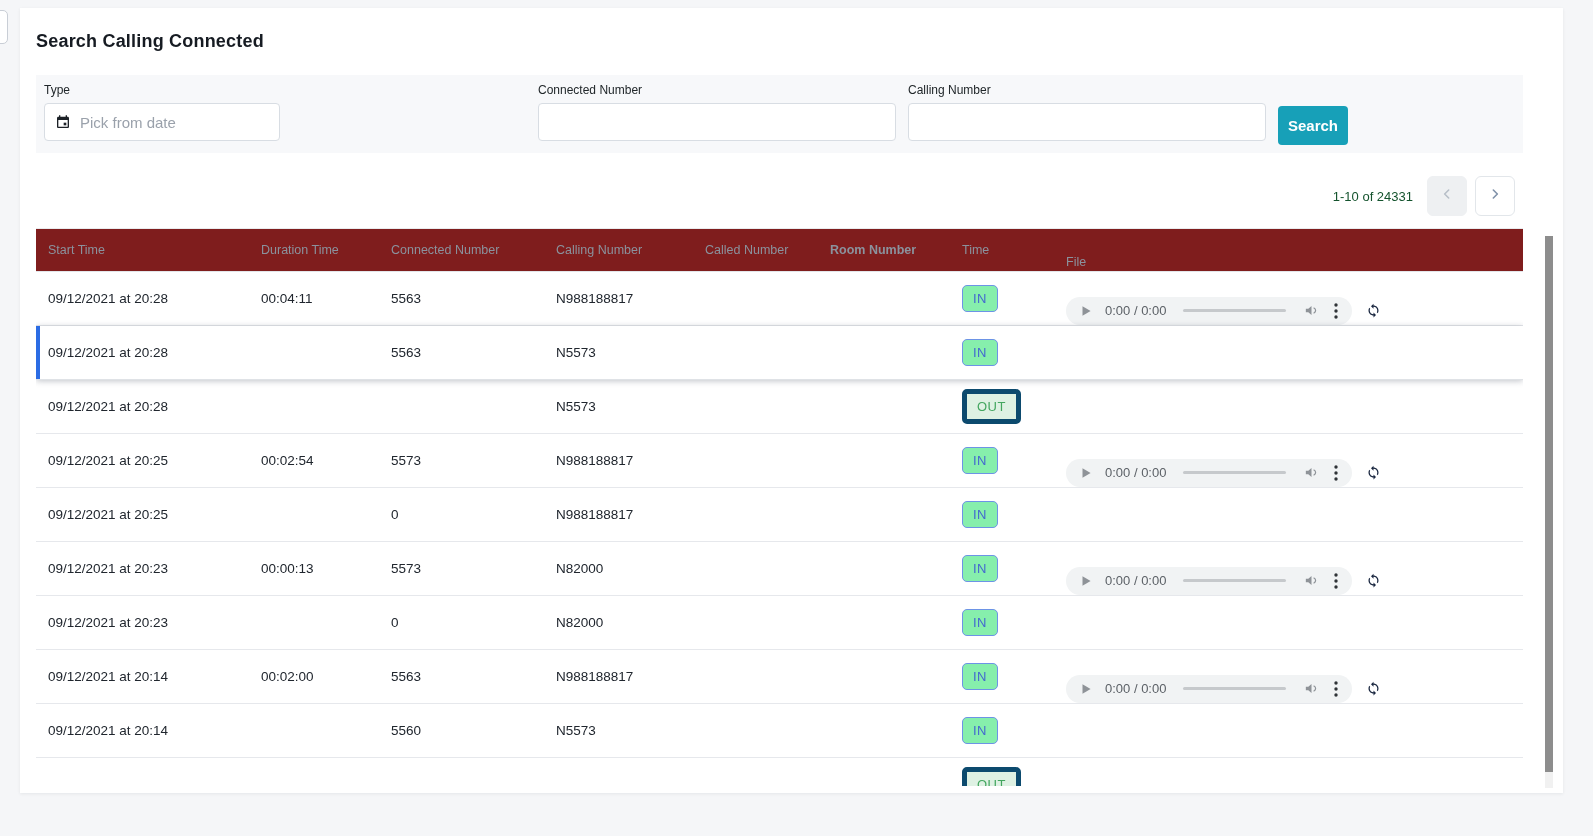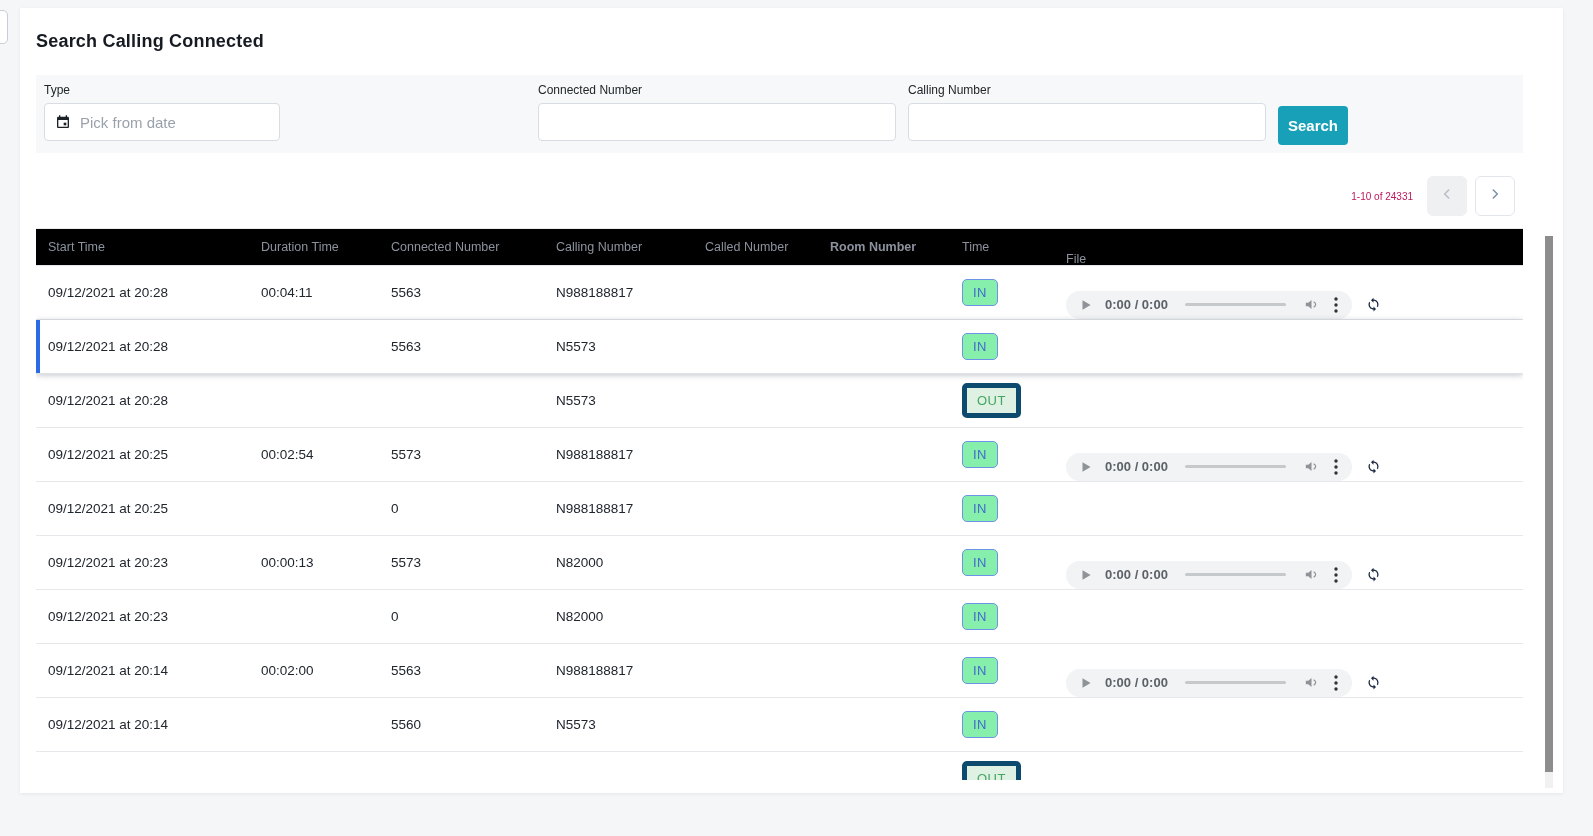--- a/index.html
+++ b/index.html
@@ -29,45 +29,45 @@
   .f-from { left:8px;   width:236px; }
   .f-to   { left:255px; width:236px; }
   .f-conn { left:502px; width:358px; }
   .f-call { left:872px; width:358px; }
   .search-btn { position:absolute; left:1242px; top:31px; width:70px; height:39px; background:#17a0b8;
                 color:#fff; font-size:15px; font-weight:700; border:0; border-radius:4px; cursor:pointer;
                 font-family:"Liberation Sans","DejaVu Sans",sans-serif; }
 
   
   .pagerow { position:absolute; right:48px; top:168px; display:flex; align-items:center; }
-  .pg-label { font-size:10px; color:#be185d; margin-right:14px; }
+  .pg-label { font-size:13px; color:#14532d; margin-right:14px; }
   .pg-btn { width:40px; height:40px; border-radius:6px; display:flex; align-items:center;
             justify-content:center; cursor:pointer; background:#fff; border:1px solid #e2e6ea; }
   .pg-btn.prev { background:#eef0f2; border-color:#eef0f2; margin-right:8px; cursor:default; }
 
   
   .table { position:absolute; left:16px; top:220px; width:1487px; }
-  .thead { display:flex; height:38px; align-items:center; background:#000000;
+  .thead { display:flex; height:44px; align-items:center; background:#7f1d1d;
            border-top:1px solid #e9ebee; border-bottom:1px solid #e3e6ea; }
   .thead .th { font-size:12.5px; color:#8b929d; padding-left:12px; }
   .tbody { height:514px; overflow:hidden; }
   .trow { display:flex; align-items:center; height:54px; background:#fff; border-bottom:1px solid #e6e8ec; }
   .td { padding-left:12px; font-size:13.5px; color:#20262e; display:flex; align-items:center; overflow:hidden; }
   .c1{width:213px;} .c2{width:130px;} .c3{width:165px;} .c4{width:149px;}
   .c5{width:125px;} .c6{width:132px;font-weight:bold;} .c7{width:104px;} .c8{flex:1;margin-top:24px;}
   .trow.selected { position:relative; z-index:2; box-shadow:0 1px 6px rgba(30,40,60,.28); border-bottom-color:#dfe2e6; }
   .trow.selected::before { content:''; position:absolute; left:0; top:0; bottom:0; width:4px; background:#2b6ce4; }
 
   .badge { display:inline-block; padding:6px 10px; font-size:13px; letter-spacing:.5px;
            border-radius:5px; line-height:1; }
   .badge.bin  { color:#4468cf; border:1px solid #6d93e6; background:#86efac; }
   .badge.bout { color:#43a65f; border:5px solid #0c4a6e; background:#def1e3; }
 
   
-  .filecell { display:flex; align-items:center;font-weight:bold; }
+  .filecell { display:flex; align-items:center; }
   .player { display:flex; align-items:center; width:286px; height:28px; background:#f1f3f4;
             border-radius:14px; padding:0 14px; }
   .p-play { display:inline-flex; margin-right:13px; cursor:pointer; }
   .p-time { font-size:13px; color:#5c6167; white-space:nowrap; }
   .p-bar { flex:1; height:3px; background:#c6c9cc; border-radius:2px; margin:0 17px; cursor:pointer; }
   .p-vol { display:inline-flex; margin-right:14px; cursor:pointer; }
   .p-kebab { display:inline-flex; cursor:pointer; }
   .refresh { display:inline-flex; margin-left:14px; cursor:pointer; }
 
   

